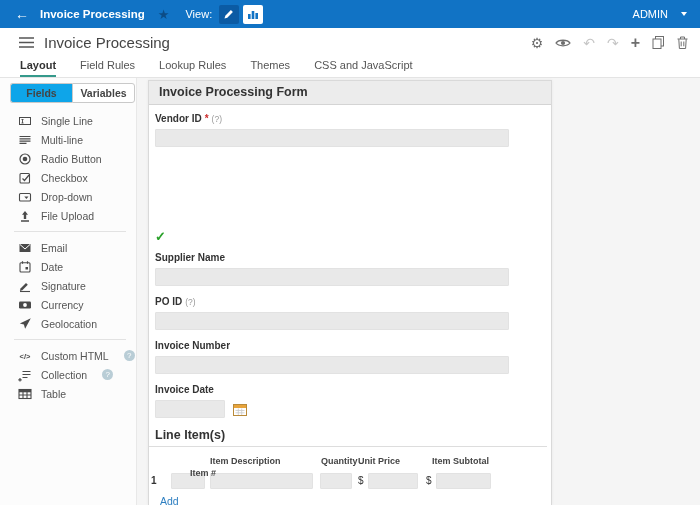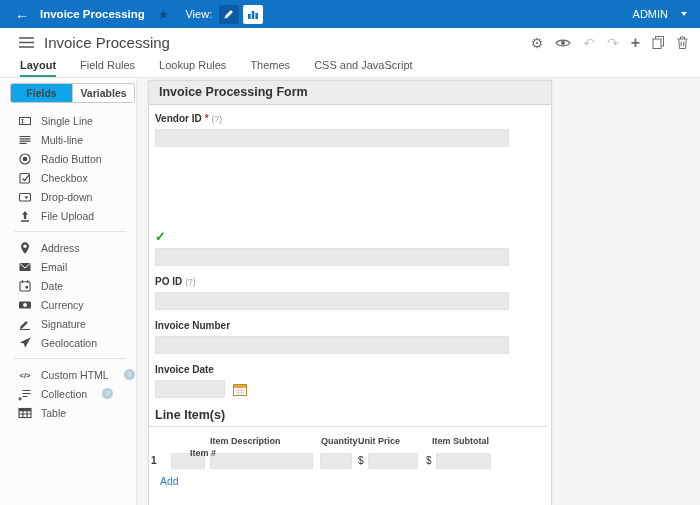--- a/index.html
+++ b/index.html
@@ -240,62 +240,53 @@
           </svg>
         </span>
       <span>File Upload</span>
     </div>
 
     <div class="s-div"></div>
 
     <div class="s-item">
       <span class="s-ic">
           <svg width="14" height="14" viewBox="0 0 14 14">
-            <path d="M7 1.2C4.8 1.2 3 3 3 5.2 3 8.4 7 12.8 7 12.8s4-4.4 4-7.6C11 3 9.2 1.2 7 1.2z" fill="#4a4a4a"></path>
-            <circle cx="7" cy="5.2" r="1.7" fill="#fff"></circle>
-          </svg>
-        </span>
-      <span>Address</span>
-    </div>
-    <div class="s-item">
-      <span class="s-ic">
-          <svg width="14" height="14" viewBox="0 0 14 14">
             <rect x="1.5" y="3" width="11" height="8" rx="0.5" fill="#4a4a4a"></rect>
             <path d="M2 3.5l5 4.5 5-4.5" stroke="#fff" fill="none"></path>
           </svg>
         </span>
       <span>Email</span>
     </div>
     <div class="s-item">
       <span class="s-ic">
           <svg width="14" height="14" viewBox="0 0 14 14">
             <rect x="2" y="2.8" width="10" height="9.2" rx="1" fill="none" stroke="#4a4a4a" stroke-width="1.1"></rect>
             <path d="M4.5 1.3v2.5M9.5 1.3v2.5" stroke="#4a4a4a" stroke-width="1.2"></path>
             <rect x="7.5" y="7" width="2.5" height="2.5" fill="#4a4a4a"></rect>
           </svg>
         </span>
       <span>Date</span>
     </div>
     <div class="s-item">
       <span class="s-ic">
           <svg width="14" height="14" viewBox="0 0 14 14">
+            <path d="M2.5 9.5l5.5-5.5 1.8 1.8-5.5 5.5-2.4.6z" fill="#4a4a4a"></path>
+            <path d="M2 12.5h10" stroke="#4a4a4a" stroke-width="1.1"></path>
+          </svg>
+        </span>
+      <span>Signature</span>
+    </div>
+    <div class="s-item">
+      <span class="s-ic">
+          <svg width="14" height="14" viewBox="0 0 14 14">
             <rect x="1" y="3.5" width="12" height="7" rx="1.2" fill="#4a4a4a"></rect>
             <circle cx="7" cy="7" r="1.9" fill="#fff"></circle>
           </svg>
         </span>
       <span>Currency</span>
-    </div>
-    <div class="s-item">
-      <span class="s-ic">
-          <svg width="14" height="14" viewBox="0 0 14 14">
-            <path d="M2.5 9.5l5.5-5.5 1.8 1.8-5.5 5.5-2.4.6z" fill="#4a4a4a"></path>
-            <path d="M2 12.5h10" stroke="#4a4a4a" stroke-width="1.1"></path>
-          </svg>
-        </span>
-      <span>Signature</span>
     </div>
     <div class="s-item">
       <span class="s-ic">
           <svg width="14" height="14" viewBox="0 0 14 14">
             <path d="M12.8 1.2L1.8 6.4l4.1 1.2 1.2 4.2z" fill="#4a4a4a"></path>
           </svg>
         </span>
       <span>Geolocation</span>
     </div>
 
@@ -342,20 +333,23 @@
         <span>Vendor ID</span>
         <span class="req">*</span>
         <span class="hint">(?)</span>
       </div>
       <input class="f-input" type="text" value="" style="">
     </div>
 
     <div class="check-row">✓</div>
 
     <div>
+      <div class="f-label after-check">
+        <span>Supplier Name</span>
+      </div>
       <input class="f-input" type="text" value="" style="">
     </div>
 
     <div>
       <div class="f-label">
         <span>PO ID</span>
         <span class="hint">(?)</span>
       </div>
       <input class="f-input" type="text" value="" style="">
     </div>

